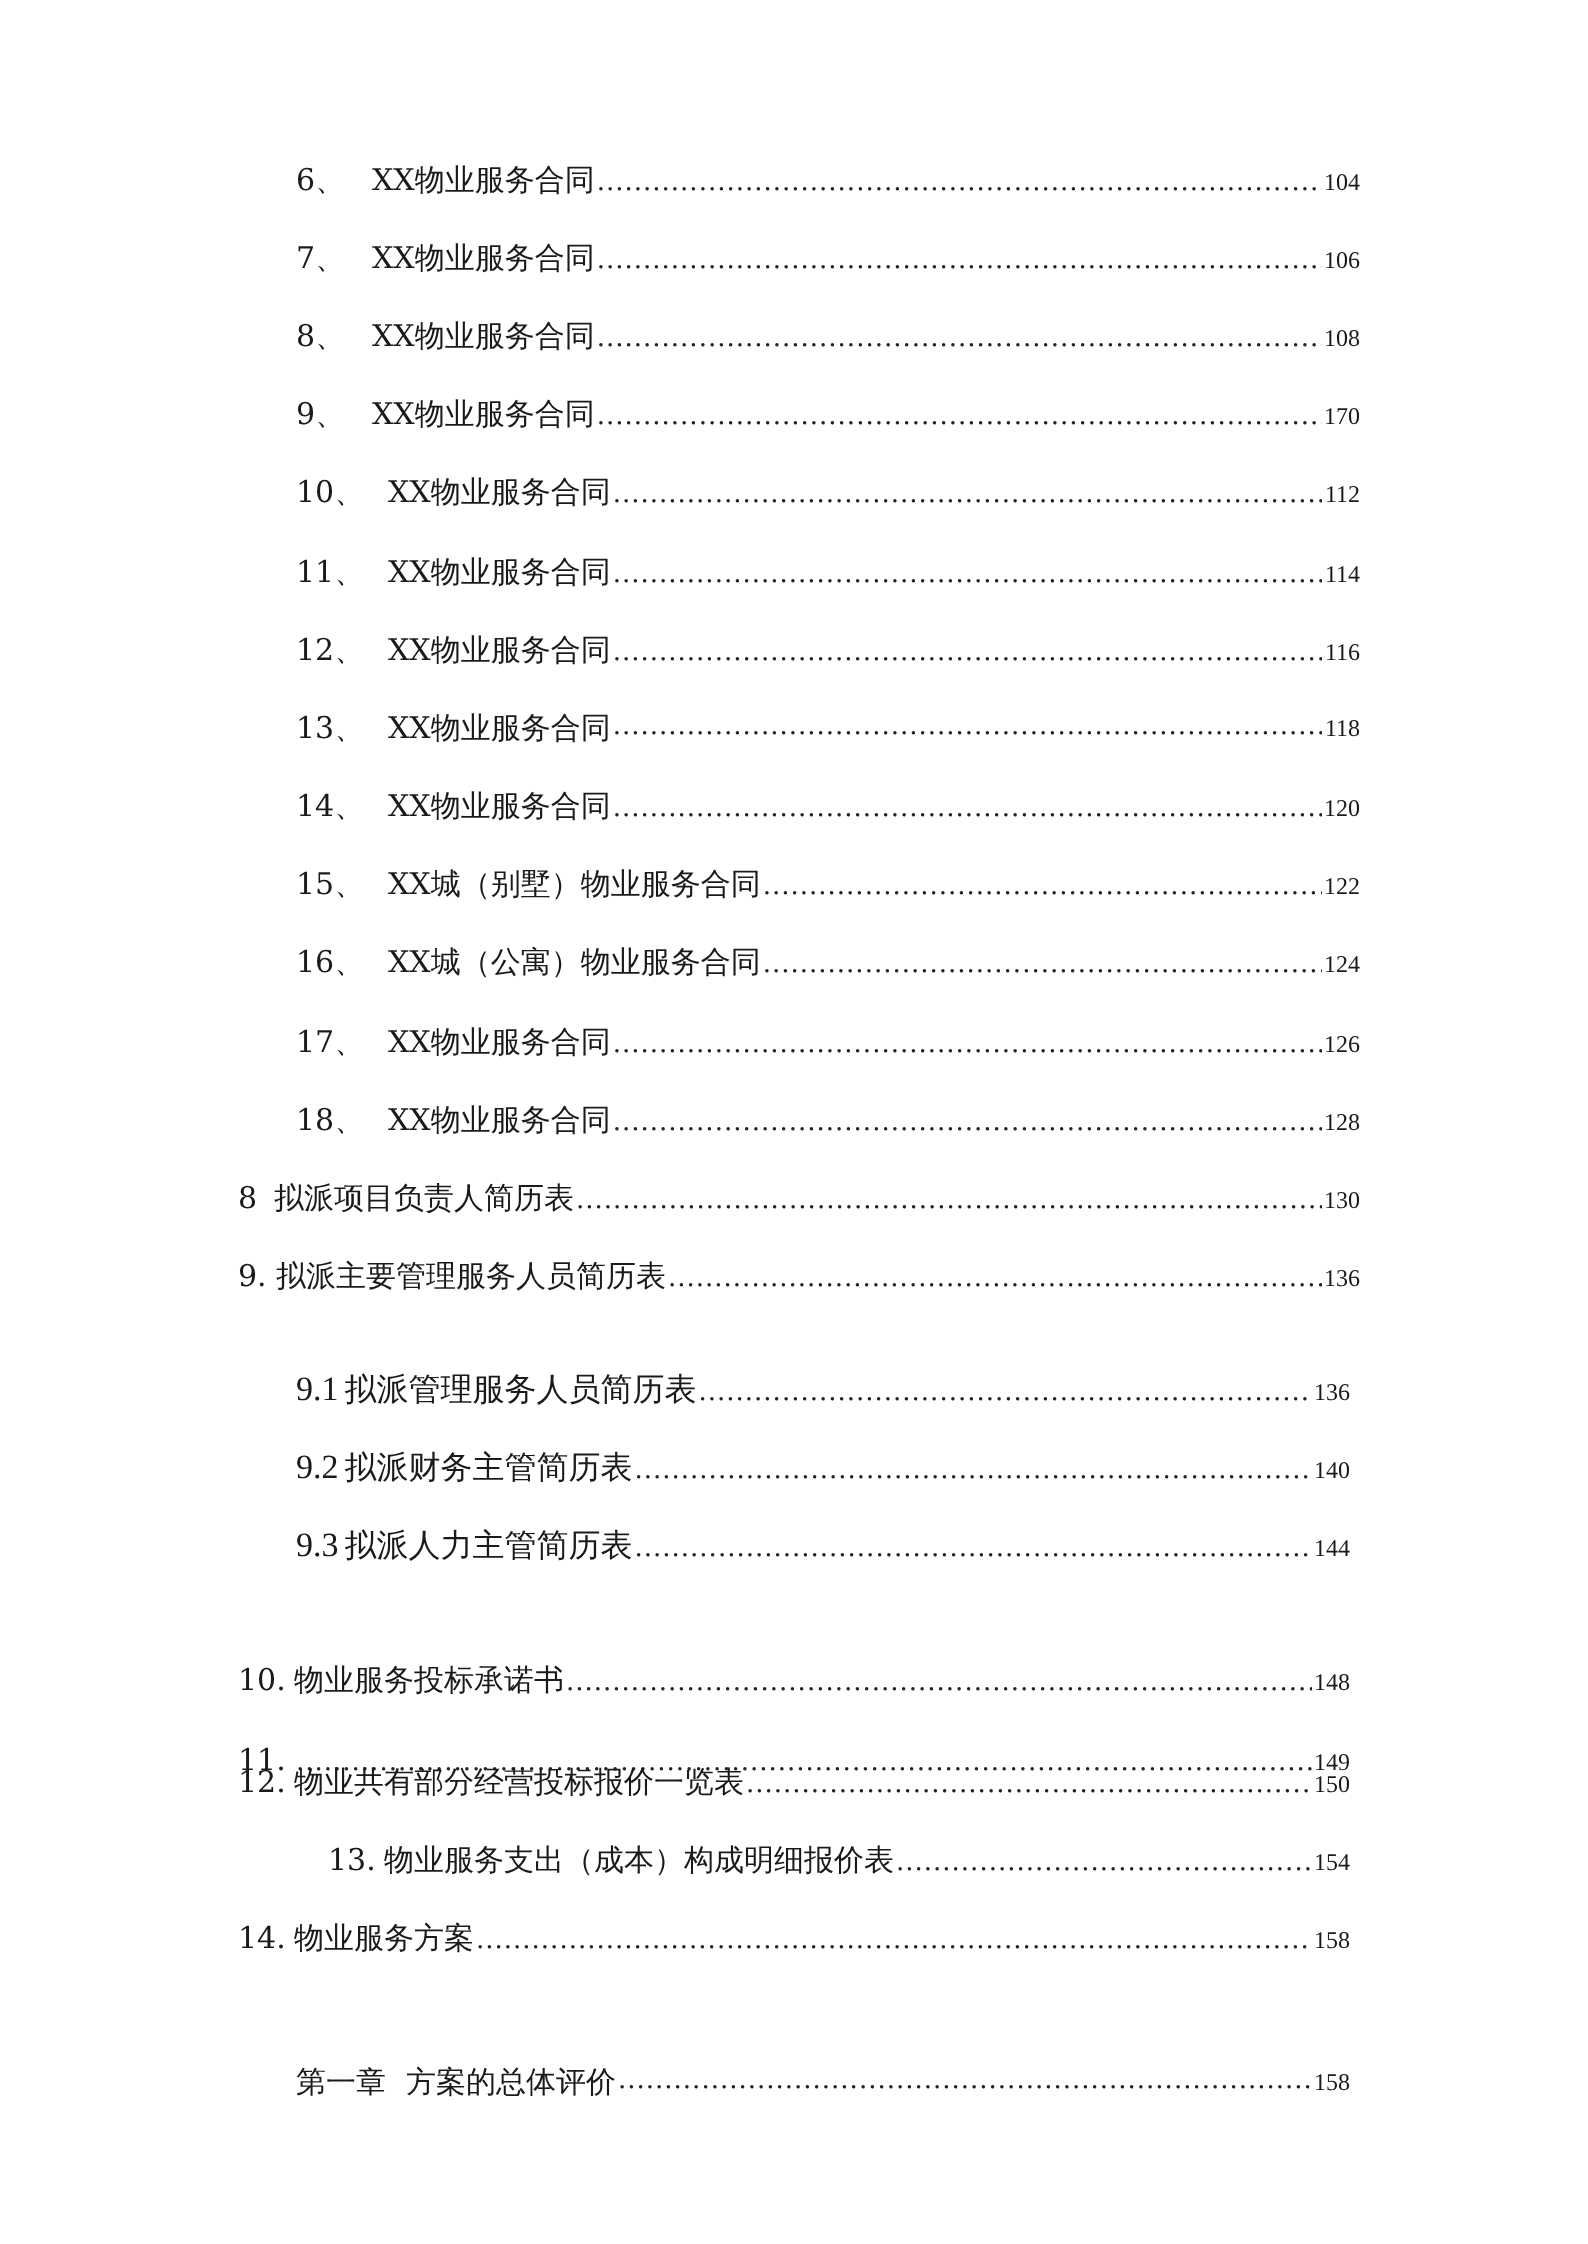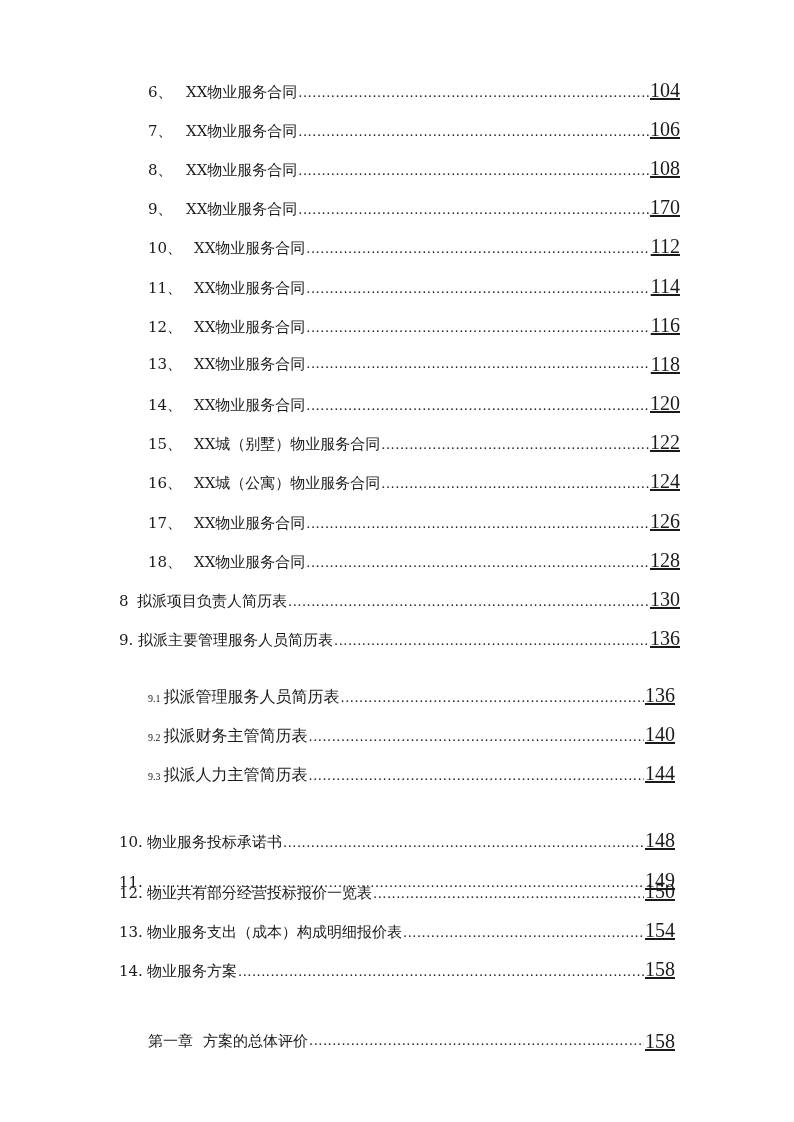--- a/index.html
+++ b/index.html
@@ -5,22 +5,22 @@
   html, body { margin: 0; padding: 0; background: #ffffff; }
   body { width: 794px; height: 1122px; position: relative; overflow: hidden;
          font-family: "DejaVu Serif", "Liberation Serif", serif; color: #1a1a1a; }
   .toc-line { position: absolute; display: flex; align-items: baseline;
               font-size: 15px; line-height: 20px; white-space: nowrap; height: 20px; }
   .toc-num { flex: 0 0 auto; }
   .toc-title { flex: 0 0 auto; }
   .toc-leader { flex: 1 1 auto; overflow: hidden; margin: 0 1px; letter-spacing: 0.5px;
                 color: #222; font-size: 13px; }
   .toc-leader::before { content: "................................................................................................................................................................................................"; }
-  .toc-page { flex: 0 0 auto; font-family: "Liberation Serif", serif; font-size: 20px; text-decoration: underline; }
-  .small-num { font-family: "Liberation Serif", serif; font-size: 10px; margin-right: 3px; }
+  .toc-page { flex: 0 0 auto; font-family: "Liberation Serif", serif; font-size: 12px; }
+  .small-num { font-family: "Liberation Serif", serif; font-size: 17px; margin-right: 3px; }
 </style>
 </head>
 <body>
 
 <div>
 
   <div class="toc-line" style="left:148px; top:80px; width:532px;">
     <span class="toc-num" style="width:38px;">6、</span>
     <span class="toc-title">XX物业服务合同</span>
     <span class="toc-leader"></span>
@@ -142,21 +142,21 @@
     <span class="toc-leader"></span>
     <span class="toc-page">149</span>
   </div>
   <div class="toc-line" style="left:119px; top:881px; width:556px;">
     <span class="toc-num" style="width:28px;">12.</span>
     <span class="toc-title">物业共有部分经营投标报价一览表</span>
     <span class="toc-leader"></span>
     <span class="toc-page">150</span>
   </div>
   <div class="toc-line" style="left:119px; top:920px; width:556px;">
-    <span class="toc-num" style="width:28px;">13.</span>
+    <span class="toc-num" style="width:28px;margin-left:45px;">13.</span>
     <span class="toc-title">物业服务支出（成本）构成明细报价表</span>
     <span class="toc-leader"></span>
     <span class="toc-page">154</span>
   </div>
   <div class="toc-line" style="left:119px; top:959px; width:556px;">
     <span class="toc-num" style="width:28px;">14.</span>
     <span class="toc-title">物业服务方案</span>
     <span class="toc-leader"></span>
     <span class="toc-page">158</span>
   </div>

